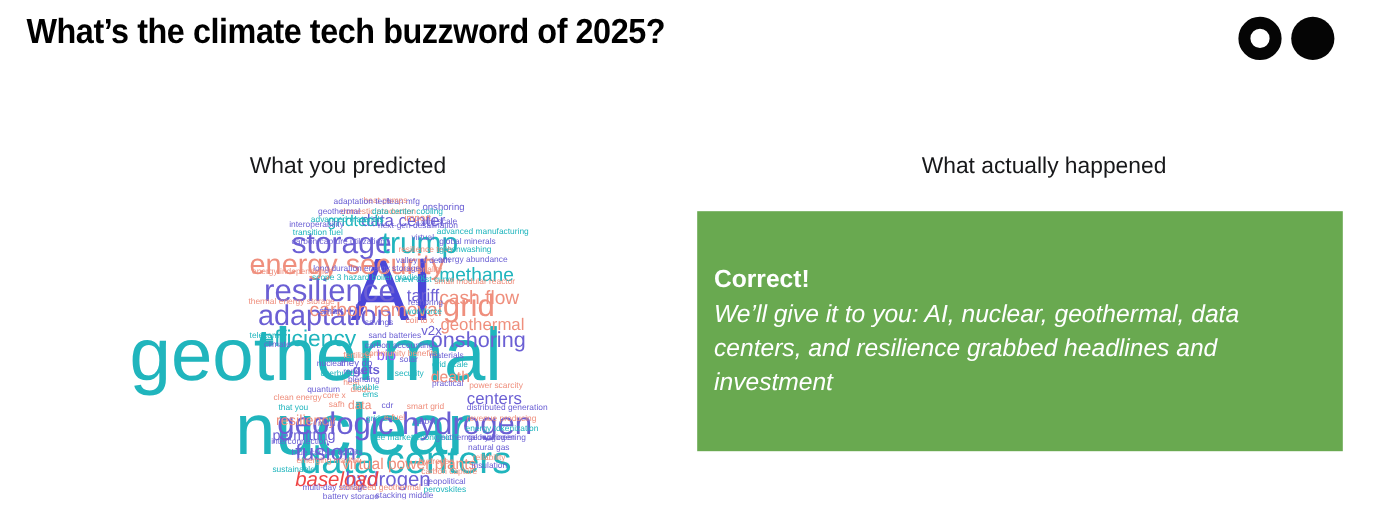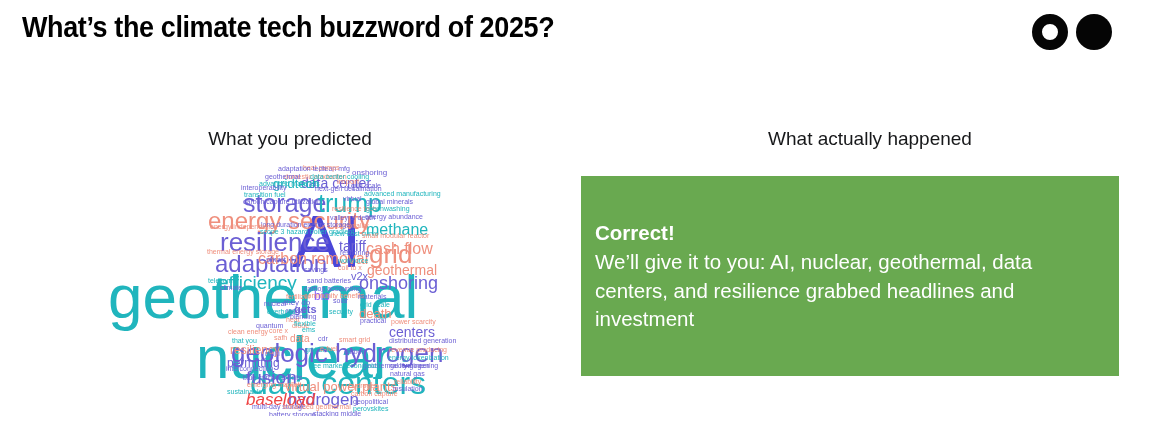--- a/index.html
+++ b/index.html
@@ -107,21 +107,21 @@
     color: #ffffff;
     font-size: 20.5px;
     line-height: 1.38;
   }
   #answer-verdict {
     display: block;
     font-weight: bold;
     font-size: 20.5px;
     margin-bottom: 1px;
   }
-  #answer-detail { display: block; }
+  #answer-detail { display: block; font-style: italic; }
 </style>
 </head>
 <body>
 
 <div id="header">
   <div id="page-title">What’s the climate tech buzzword of 2025?</div>
   <div id="brand-logo">
     <div class="ring"></div>
     <div class="dot"></div>
   </div>

